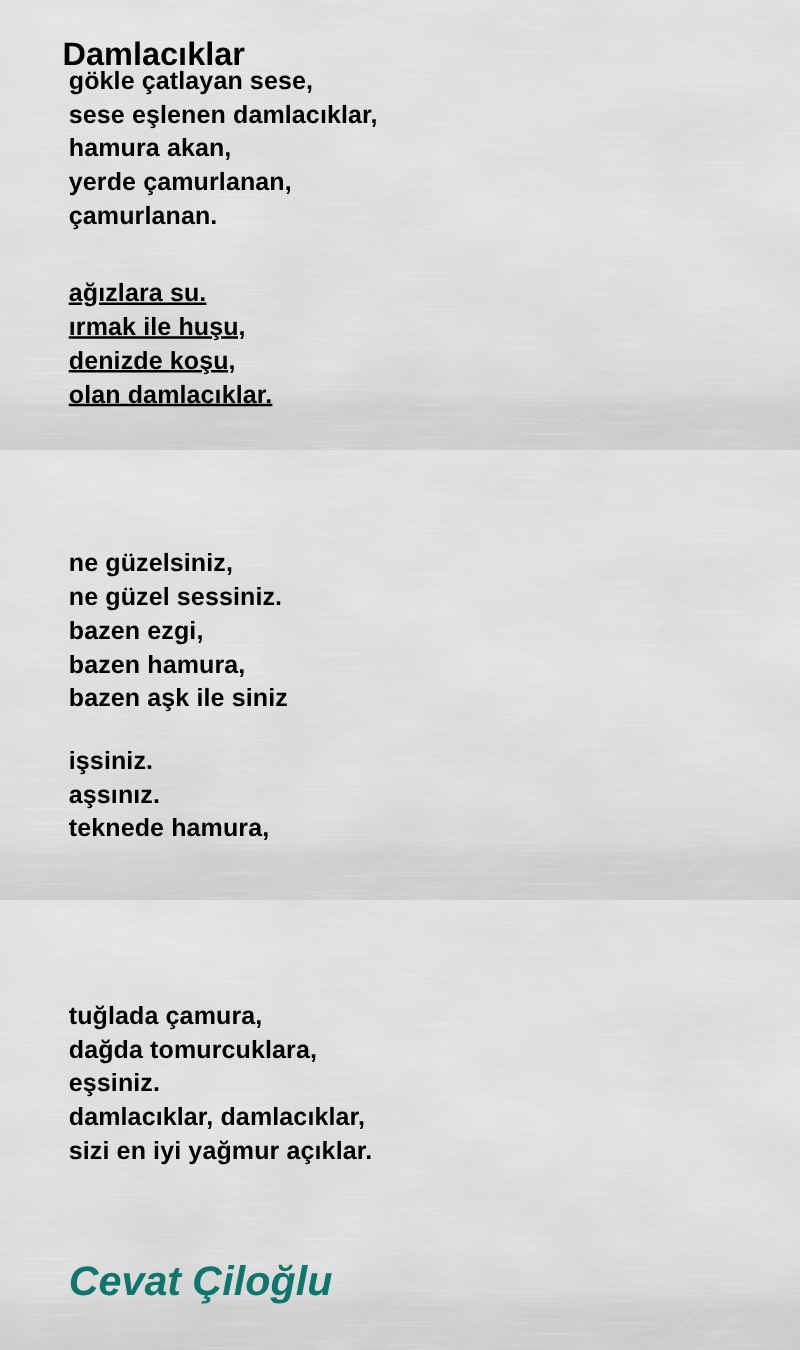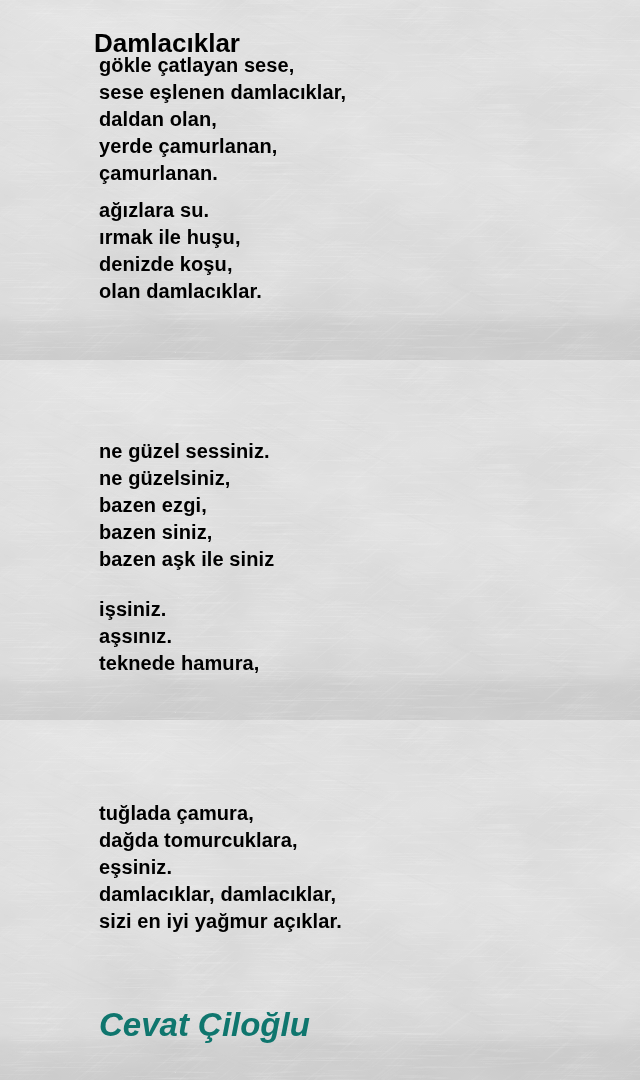--- a/index.html
+++ b/index.html
@@ -24,41 +24,41 @@
       #d0d0d0 78%,
       #c6c6c6 87%,
       #b4b4b4 90.5%,
       #aeaeae 100%);
   }
   .tile-1 { top: 0; }
   .tile-2 { top: 360px; }
   .tile-3 { top: 720px; }
   .tile svg { position: absolute; left: 0; top: 0; display: block; }
   
-  .content { position: absolute; inset: 0; color: #000; margin-left: 44px; }
+  .content { position: absolute; inset: 0; color: #000; }
   .poem-title {
     position: absolute;
     left: 50px;
     top: 10px;
     font-size: 26px;
     font-weight: bold;
     line-height: 32px;
     color: #000;
   }
   .stanza {
     position: absolute;
     left: 55px;
     font-size: 20px;
     font-weight: bold;
     line-height: 27px;
     color: #000;
     letter-spacing: 0.1px;
   }
   .stanza-1 { top: 52px; }
-  .stanza-2 { top: 197px; }
+  .stanza-2 { top: 222px; text-decoration: underline; }
   .stanza-3 { top: 438px; }
   .stanza-4 { top: 596px; }
   .stanza-5 { top: 800px; }
   .poem-author {
     position: absolute;
     left: 55px;
     top: 1010px;
     font-size: 33px;
     font-style: italic;
     line-height: 30px;
@@ -132,37 +132,37 @@
     </div>
   </div>
 
   <div class="content">
 
     <h1 class="poem-title">Damlacıklar</h1>
 
     <div class="stanza stanza-1">
       <div class="line">gökle çatlayan sese,</div>
       <div class="line">sese eşlenen damlacıklar,</div>
-      <div class="line">daldan olan,</div>
+      <div class="line">hamura akan,</div>
       <div class="line">yerde çamurlanan,</div>
       <div class="line">çamurlanan.</div>
     </div>
 
     <div class="stanza stanza-2">
       <div class="line">ağızlara su.</div>
       <div class="line">ırmak ile huşu,</div>
       <div class="line">denizde koşu,</div>
       <div class="line">olan damlacıklar.</div>
     </div>
 
     <div class="stanza stanza-3">
+      <div class="line">ne güzelsiniz,</div>
       <div class="line">ne güzel sessiniz.</div>
-      <div class="line">ne güzelsiniz,</div>
       <div class="line">bazen ezgi,</div>
-      <div class="line">bazen siniz,</div>
+      <div class="line">bazen hamura,</div>
       <div class="line">bazen aşk ile siniz</div>
     </div>
 
     <div class="stanza stanza-4">
       <div class="line">işsiniz.</div>
       <div class="line">aşsınız.</div>
       <div class="line">teknede hamura,</div>
     </div>
 
     <div class="stanza stanza-5">

